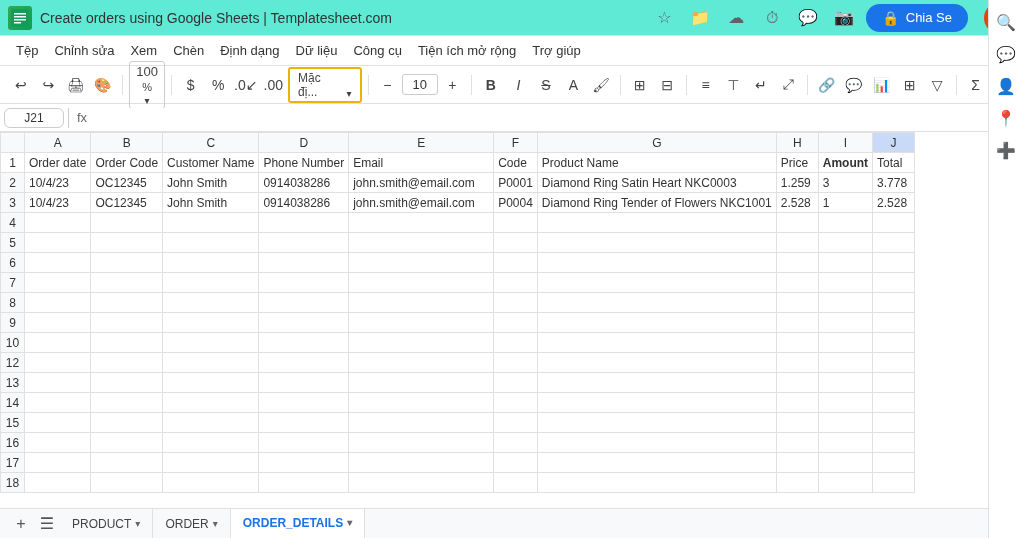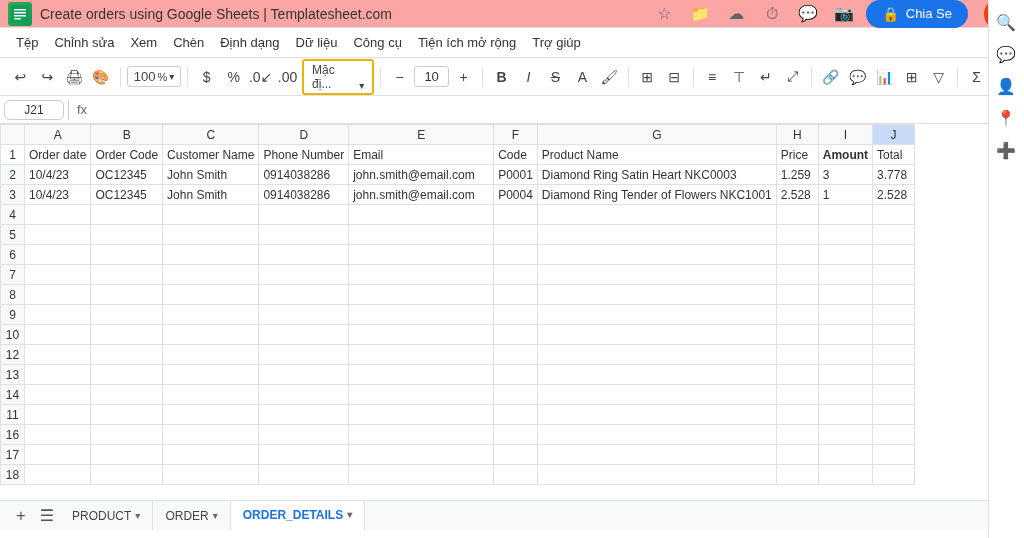--- a/index.html
+++ b/index.html
@@ -1,21 +1,21 @@
 <!DOCTYPE html>
 <html><head>
   <meta charset="utf-8">
   <style>
     * { box-sizing: border-box; margin: 0; padding: 0; }
     body { font-family: Arial, sans-serif; font-size: 13px; background: #fff; overflow: hidden; }
 
     
     #title-bar {
       display: flex; align-items: center;
-      height: 28px; background: #fca5a5;
+      height: 36px; background: #5eead4;
       padding: 6px 8px; border-bottom: 1px solid #e0e0e0;
     }
     #title-bar .app-icon {
       width: 24px; height: 24px; margin-right: 8px;
       background: linear-gradient(135deg, #34a853 0%, #0f9d58 100%);
       border-radius: 3px; display: flex; align-items: center; justify-content: center;
       color: #fff; font-size: 10px; font-weight: bold;
     }
     #title-bar .title-text {
       font-size: 14px; color: #333; flex: 1;
@@ -59,21 +59,21 @@
     }
     .tb-btn {
       width: 26px; height: 26px; border: none; background: transparent;
       cursor: pointer; border-radius: 3px; display: flex; align-items: center;
       justify-content: center; color: #444; font-size: 14px;
     }
     .tb-separator { width: 1px; height: 20px; background: #e0e0e0; margin: 0 4px; }
     .tb-zoom {
       display: flex; align-items: center; font-size: 13px;
       border: 1px solid #ccc; border-radius: 3px; padding: 2px 6px;
-      cursor: pointer; gap: 2px; color: #444;
+      cursor: pointer; gap: 2px; color: #444; flex-direction: column;
     }
     .tb-percent { font-size: 11px; }
     .tb-fontsize {
       border: 1px solid #ccc; border-radius: 3px; padding: 2px 4px;
       font-size: 13px; width: 36px; text-align: center; color: #333;
     }
     .tb-format {
       border: 2px solid #eab308; border-radius: 3px; padding: 2px 8px;
       font-size: 12px; cursor: pointer; color: #444;
       display: flex; align-items: flex-end; gap: 4px;
@@ -484,21 +484,21 @@
             <td></td>
             <td></td>
             <td></td>
             <td></td>
             <td></td>
             <td></td>
             <td></td>
             <td></td>
           </tr>
           <tr>
-            <td class="row-header">11</td>
+            <td class="row-header">15</td>
             <td></td>
             <td></td>
             <td></td>
             <td></td>
             <td></td>
             <td></td>
             <td></td>
             <td></td>
             <td></td>
             <td></td>

